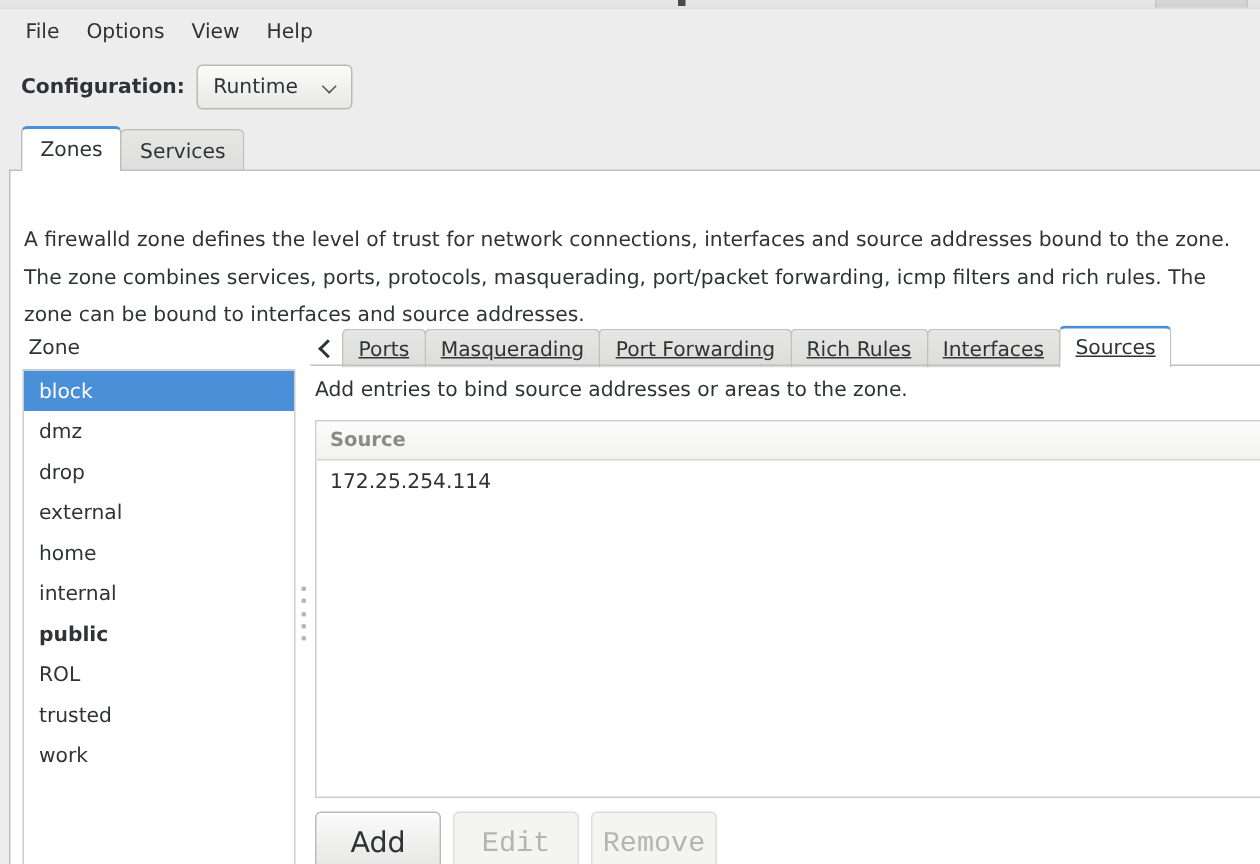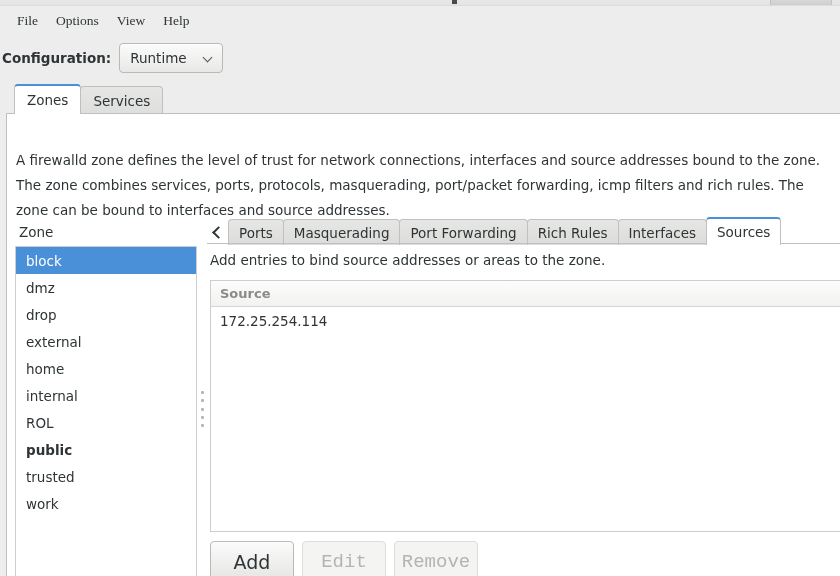--- a/index.html
+++ b/index.html
@@ -45,39 +45,38 @@
   
   .menubar {
     position: absolute;
     left: 0; top: 7px;
     width: 840px; height: 28px;
     background: #ededed;
     display: flex;
     align-items: center;
     padding-left: 8px;
     box-sizing: border-box;
-    font-family: Liberation Serif, serif;
   }
   .menu-item {
     padding: 3px 9px;
     font-size: 13.5px;
     color: #2e3436;
     border-radius: 3px;
     cursor: default;
     white-space: nowrap;
   }
 
   
   .config-row {
     position: absolute;
     left: 0; top: 40px;
     width: 840px; height: 36px;
     display: flex;
     align-items: center;
-    padding-left: 2px;
+    padding-left: 14px;
     box-sizing: border-box;
   }
   .config-label {
     font-weight: bold;
     font-size: 13.5px;
     margin-right: 8px;
     color: #2e3436;
   }
   .combo {
     width: 104px;
@@ -279,20 +278,21 @@
     align-items: center;
     font-size: 13.5px;
     color: #2e3436;
     background: linear-gradient(#e6e6e4, #dcdcda);
     border: 1px solid #c0c0be;
     border-bottom: none;
     border-radius: 4px 4px 0 0;
     margin-right: -1px;
     cursor: pointer;
     white-space: nowrap;
+    text-decoration: underline;
   }
   .itab.active {
     background: #ffffff;
     border-top: 2px solid #4a90d9;
     height: 26px;
     z-index: 3;
   }
   .inner-body {
     position: absolute;
     left: 0; top: 26px;
@@ -426,25 +426,25 @@
           </div>
         <div class="zone-item">
             <span>external</span>
           </div>
         <div class="zone-item">
             <span>home</span>
           </div>
         <div class="zone-item">
             <span>internal</span>
           </div>
-        <div class="zone-item">
-            <span>ROL</span>
-          </div>
         <div class="zone-item default-zone">
             <span>public</span>
+          </div>
+        <div class="zone-item">
+            <span>ROL</span>
           </div>
         <div class="zone-item">
             <span>trusted</span>
           </div>
         <div class="zone-item">
             <span>work</span>
           </div>
       </div>
     </div>
 

